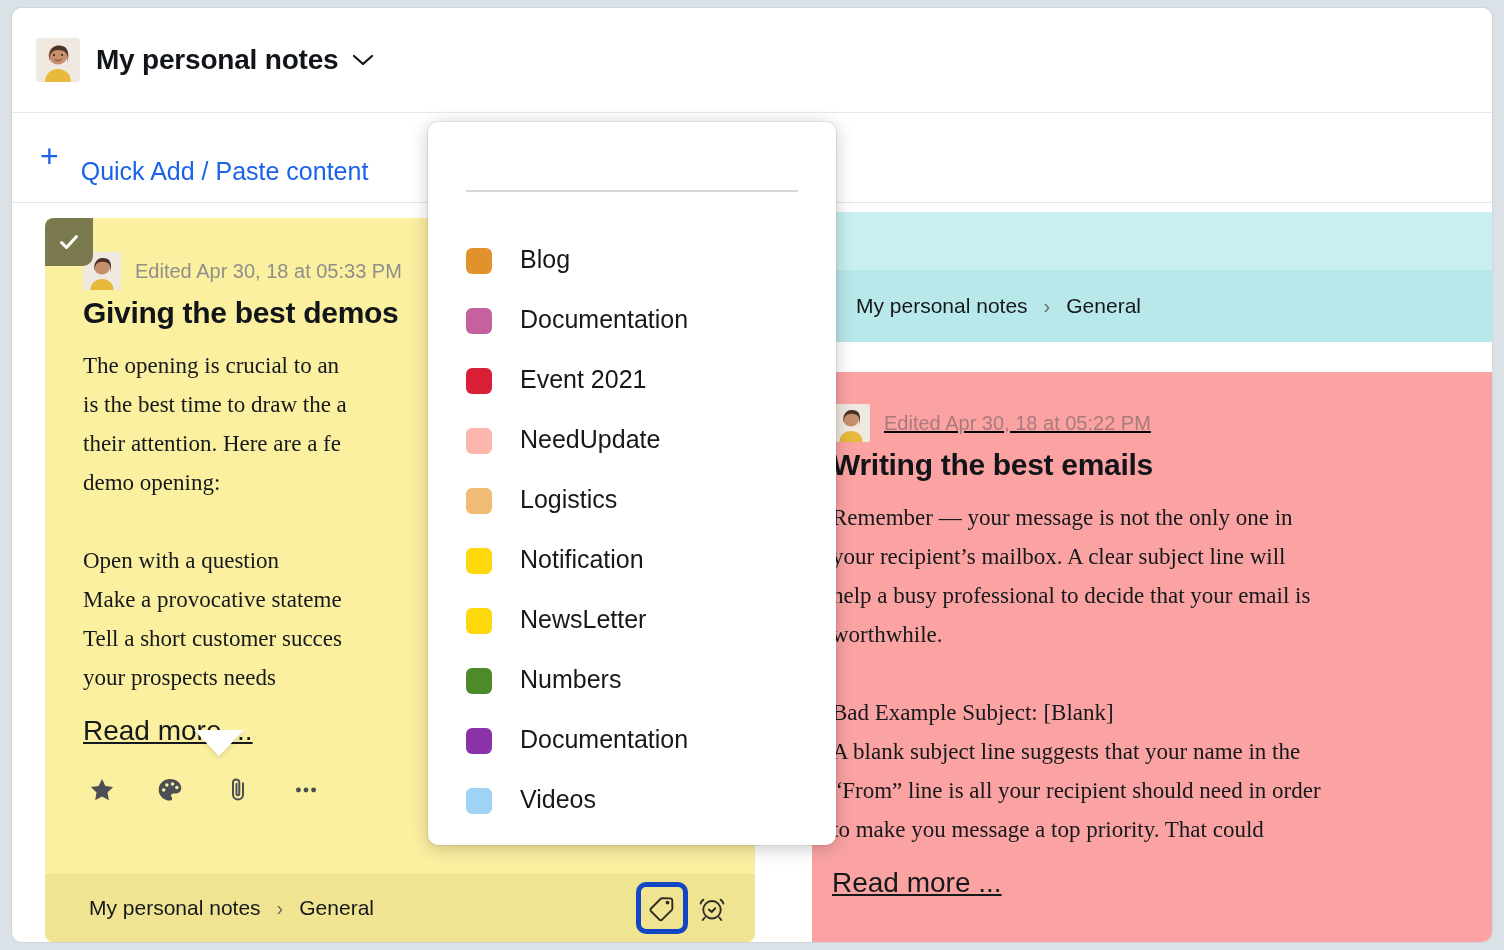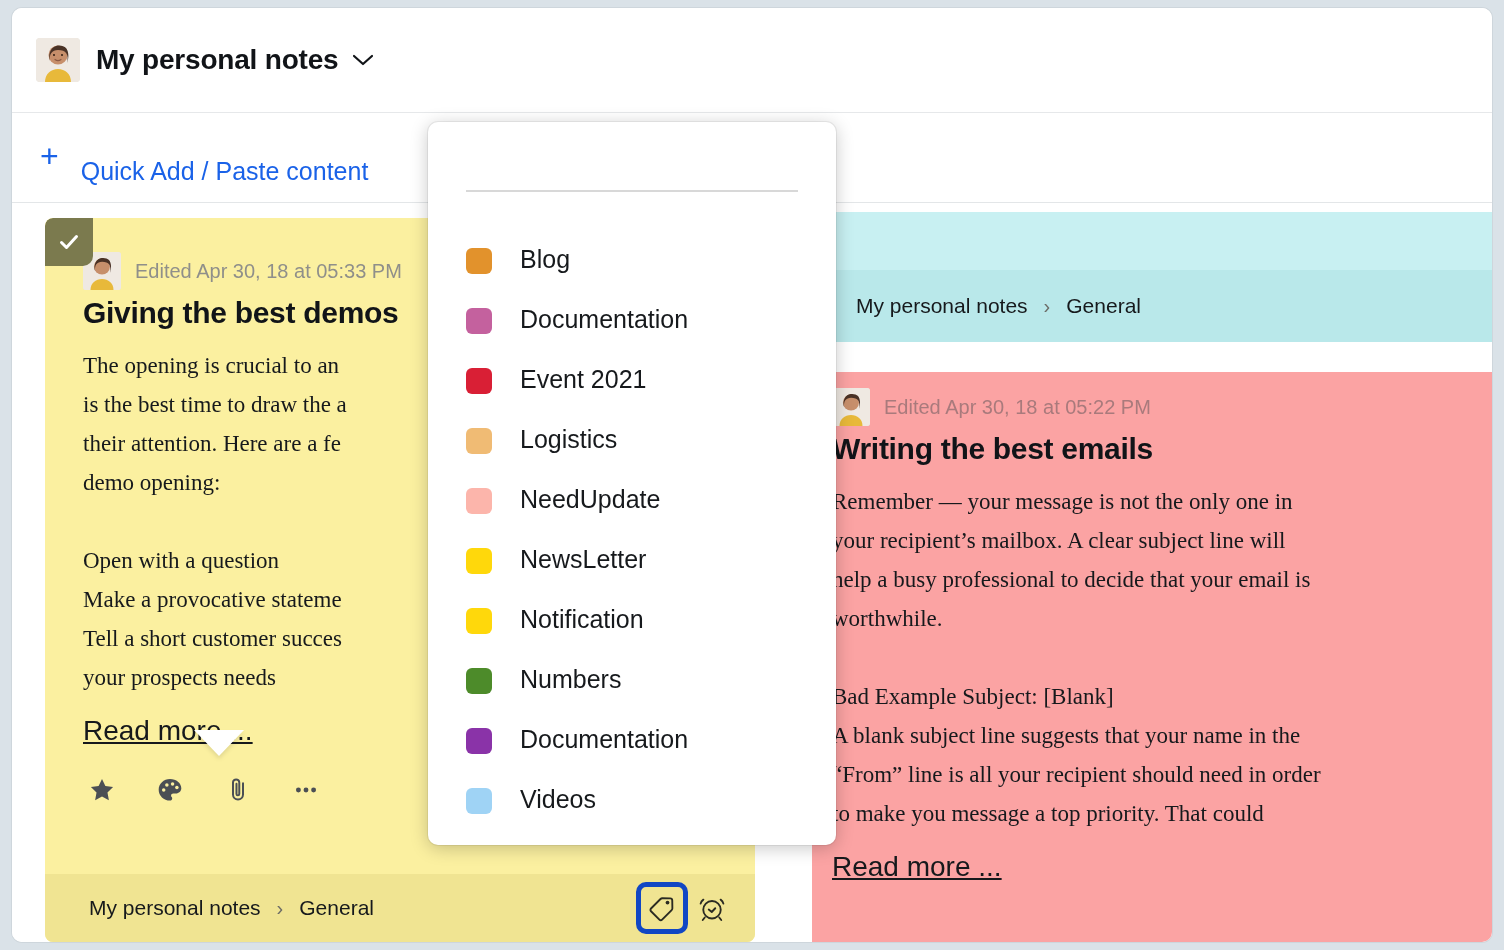--- a/index.html
+++ b/index.html
@@ -224,21 +224,21 @@
   }
   #card-cyan .card-footer { background: #b9e8ea; height: 72px; }
 
   #card-pink {
     left: 800px; top: 168px;
     width: 690px; height: 600px;
     background: #fba3a3;
     border-radius: 8px 8px 0 0;
   }
   #card-pink .card-body { padding-left: 20px; padding-right: 28px; }
-  #card-pink .card-meta { padding-top: 16px; }
+  #card-pink .card-meta { padding-top: 32px; text-decoration: underline; }
   #card-pink .meta-text { color: #a97a7c; }
 
   
   #tag-popover {
     position: absolute;
     left: 416px; top: 114px;
     width: 408px;
     height: 723px;
     background: #fff;
     border-radius: 10px;
@@ -461,34 +461,34 @@
         </div>
         <div class="tag-item">
           <span class="swatch" style="background: rgb(196, 97, 158);"></span>
           <span class="tag-label">Documentation</span>
         </div>
         <div class="tag-item">
           <span class="swatch" style="background: rgb(217, 31, 53);"></span>
           <span class="tag-label">Event 2021</span>
         </div>
         <div class="tag-item">
+          <span class="swatch" style="background: rgb(252, 181, 171);"></span>
+          <span class="tag-label">NeedUpdate</span>
+        </div>
+        <div class="tag-item">
           <span class="swatch" style="background: rgb(240, 187, 116);"></span>
           <span class="tag-label">Logistics</span>
         </div>
         <div class="tag-item">
-          <span class="swatch" style="background: rgb(252, 181, 171);"></span>
-          <span class="tag-label">NeedUpdate</span>
+          <span class="swatch" style="background: rgb(255, 216, 11);"></span>
+          <span class="tag-label">Notification</span>
         </div>
         <div class="tag-item">
           <span class="swatch" style="background: rgb(255, 216, 11);"></span>
           <span class="tag-label">NewsLetter</span>
-        </div>
-        <div class="tag-item">
-          <span class="swatch" style="background: rgb(255, 216, 11);"></span>
-          <span class="tag-label">Notification</span>
         </div>
         <div class="tag-item">
           <span class="swatch" style="background: rgb(77, 139, 42);"></span>
           <span class="tag-label">Numbers</span>
         </div>
         <div class="tag-item">
           <span class="swatch" style="background: rgb(138, 51, 168);"></span>
           <span class="tag-label">Documentation</span>
         </div>
         <div class="tag-item">

